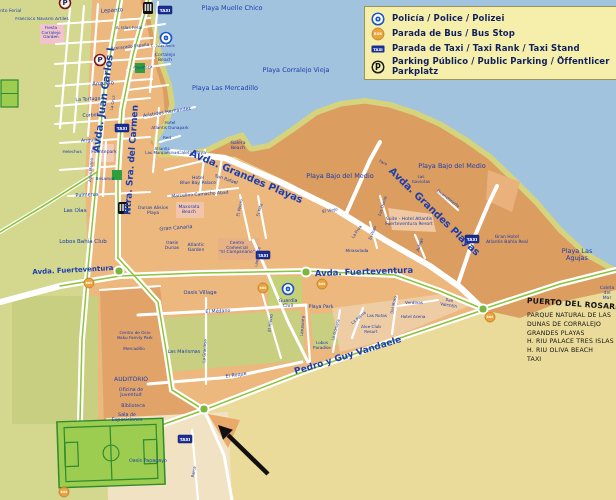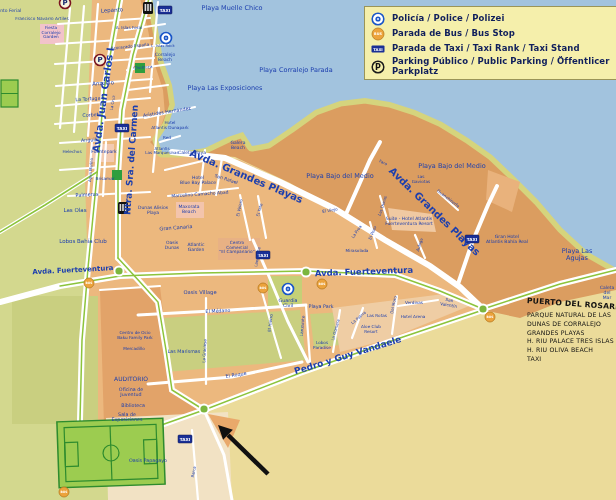--- a/index.html
+++ b/index.html
@@ -220,22 +220,22 @@
     </g>
 
     <g>
       <line x1="268" y1="474" x2="228" y2="435" stroke="#111" stroke-width="4.5"></line>
       <polygon points="218,425 232.9,429.8 223.1,439.8" fill="#111"></polygon>
     </g>
   </svg>
 
   <div id="map-labels">
       <div class="mlabel" style="left: 232px; top: 9px; font-size: 6.5px; font-weight: normal; transform: translate(-50%, -50%) rotate(0deg);">Playa Muelle Chico</div>
-      <div class="mlabel" style="left: 225px; top: 89px; font-size: 6.5px; font-weight: normal; transform: translate(-50%, -50%) rotate(0deg);">Playa Las Exposiciones</div>
-      <div class="mlabel" style="left: 296px; top: 71px; font-size: 6.5px; font-weight: normal; transform: translate(-50%, -50%) rotate(0deg);">Playa Corralejo Parada</div>
+      <div class="mlabel" style="left: 225px; top: 89px; font-size: 6.5px; font-weight: normal; transform: translate(-50%, -50%) rotate(0deg);">Playa Las Mercadillo</div>
+      <div class="mlabel" style="left: 296px; top: 71px; font-size: 6.5px; font-weight: normal; transform: translate(-50%, -50%) rotate(0deg);">Playa Corralejo Vieja</div>
       <div class="mlabel" style="left: 340px; top: 177px; font-size: 6.5px; font-weight: normal; transform: translate(-50%, -50%) rotate(0deg);">Playa Bajo del Medio</div>
       <div class="mlabel" style="left: 452px; top: 167px; font-size: 6.5px; font-weight: normal; transform: translate(-50%, -50%) rotate(0deg);">Playa Bajo del Medio</div>
       <div class="mlabel" style="left: 577px; top: 255px; font-size: 6.5px; font-weight: normal; transform: translate(-50%, -50%) rotate(0deg);">Playa Las Agujas</div>
       <div class="mlabel" style="left: 607px; top: 293px; font-size: 4.5px; font-weight: normal; transform: translate(-50%, -50%) rotate(0deg);">Caleta
 del Mar</div>
       <div class="mlabel" style="left: 104px; top: 100px; font-size: 10px; font-weight: bold; transform: translate(-50%, -50%) rotate(-82deg);">Avda. Juan Carlos I</div>
       <div class="mlabel" style="left: 132px; top: 160px; font-size: 9px; font-weight: bold; transform: translate(-50%, -50%) rotate(-86deg);">Ntra. Sra. del Carmen</div>
       <div class="mlabel" style="left: 246px; top: 177px; font-size: 10px; font-weight: bold; transform: translate(-50%, -50%) rotate(23deg);">Avda. Grandes Playas</div>
       <div class="mlabel" style="left: 434px; top: 212px; font-size: 10px; font-weight: bold; transform: translate(-50%, -50%) rotate(44deg);">Avda. Grandes Playas</div>
       <div class="mlabel" style="left: 73px; top: 271px; font-size: 7px; font-weight: bold; transform: translate(-50%, -50%) rotate(-3deg);">Avda. Fuerteventura</div>

